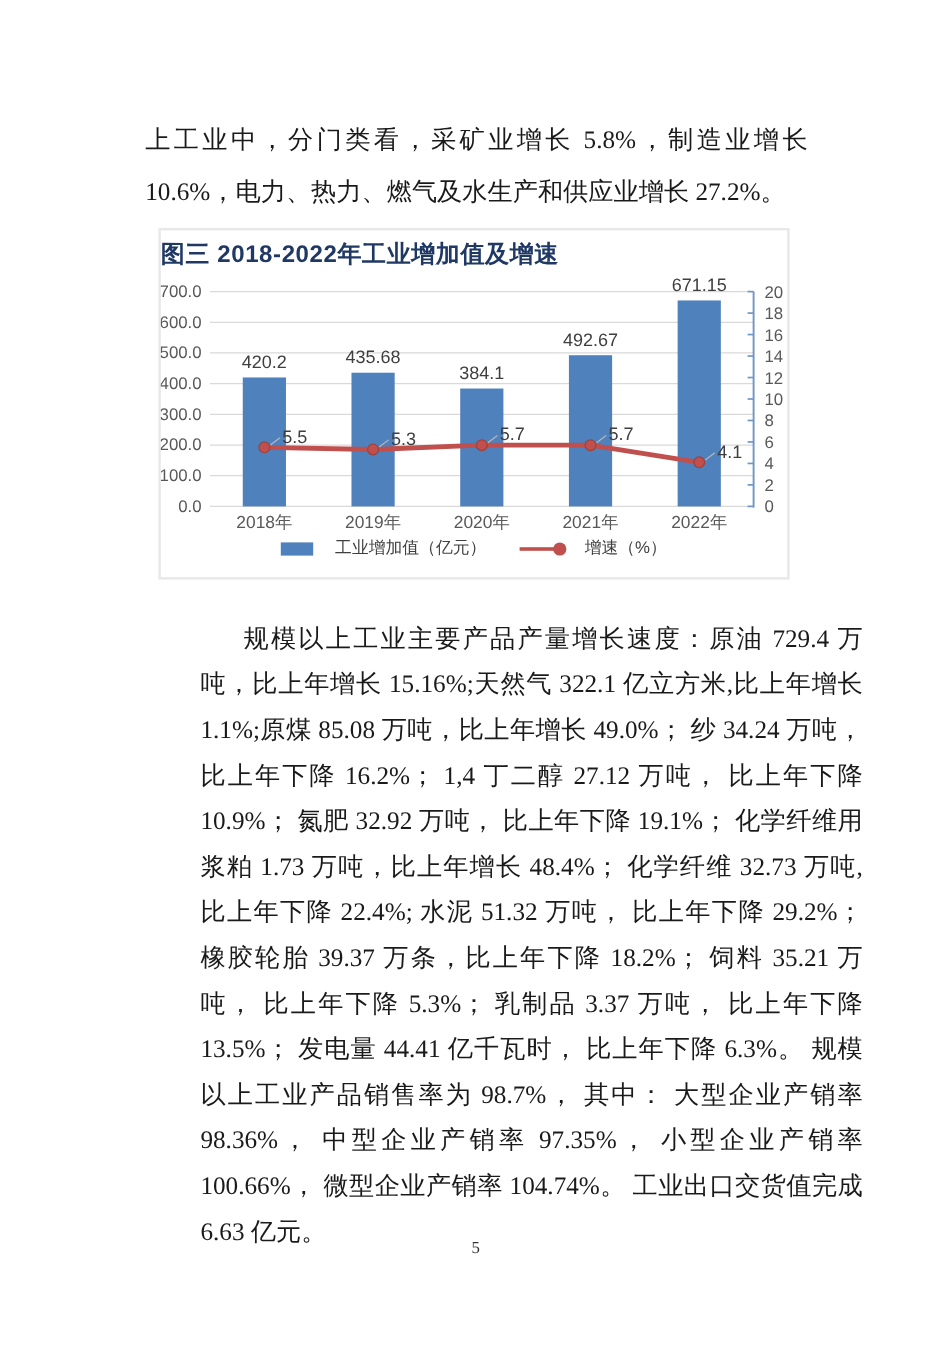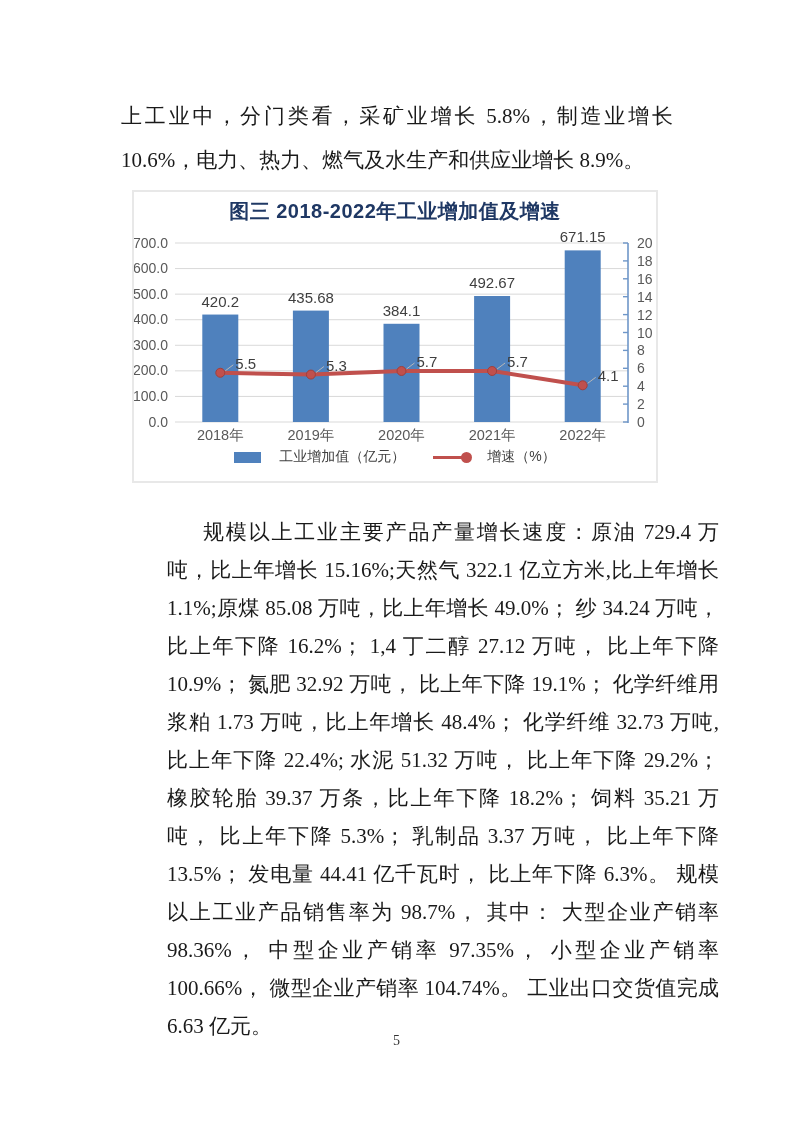--- a/index.html
+++ b/index.html
@@ -28,21 +28,20 @@
     left:132px; top:190px;
     width:522px; height:289px;
     margin:0;
     border:2px solid #e8e8e8;
     background:#ffffff;
     font-family:"Liberation Sans","DejaVu Sans",sans-serif;
   }
   .chart-title{
     position:absolute;
     top:6px; left:0; width:100%;
-    text-align:center;
     font-size:20px;
     font-weight:700;
     color:#1f3864;
     letter-spacing:0.5px;
   }
   .plot-svg{ position:absolute; top:0; left:0; }
 
   .legend{
     position:absolute;
     top:256px; left:0; width:100%;
@@ -78,21 +77,21 @@
     text-align:center;
     font-size:14px;
     color:#333;
   }
 </style>
 </head>
 <body>
 
 <div class="page">
 
-  <p class="para para-top">上工业中，分门类看，采矿业增长 5.8%，制造业增长 10.6%，电力、热力、燃气及水生产和供应业增长 8.9%。</p>
+  <p class="para para-top">上工业中，分门类看，采矿业增长 5.8%，制造业增长 10.6%，电力、热力、燃气及水生产和供应业增长 27.2%。</p>
 
   <figure class="chart-box">
     <svg id="plot" class="plot-svg" width="522" height="289" viewBox="0 0 522 289">
         <line x1="41" y1="230" x2="494" y2="230" stroke="#d9d9d9" stroke-width="1"></line>
         <text x="34" y="234.5" text-anchor="end" font-size="14" fill="#595959">0.0</text>
         <line x1="41" y1="204.42857142857144" x2="494" y2="204.42857142857144" stroke="#d9d9d9" stroke-width="1"></line>
         <text x="34" y="208.92857142857144" text-anchor="end" font-size="14" fill="#595959">100.0</text>
         <line x1="41" y1="178.85714285714286" x2="494" y2="178.85714285714286" stroke="#d9d9d9" stroke-width="1"></line>
         <text x="34" y="183.35714285714286" text-anchor="end" font-size="14" fill="#595959">200.0</text>
         <line x1="41" y1="153.28571428571428" x2="494" y2="153.28571428571428" stroke="#d9d9d9" stroke-width="1"></line>

